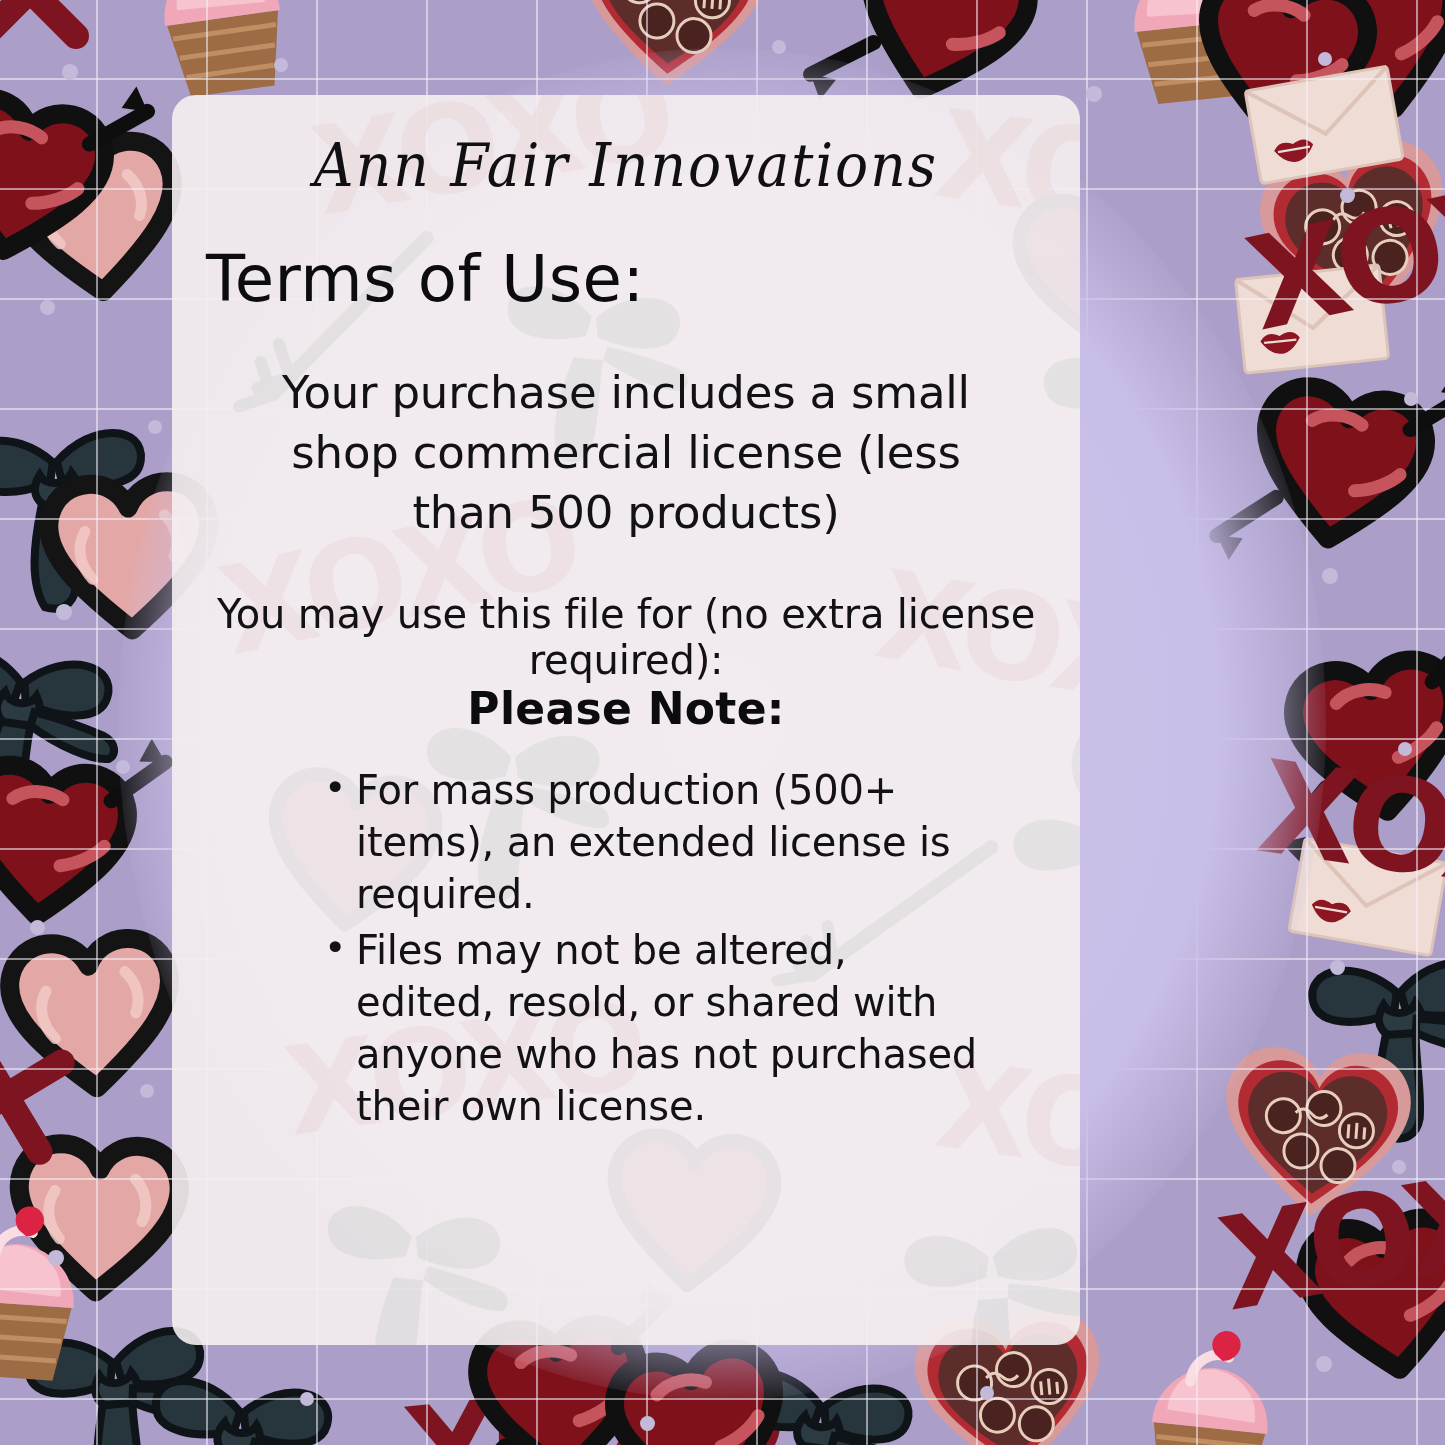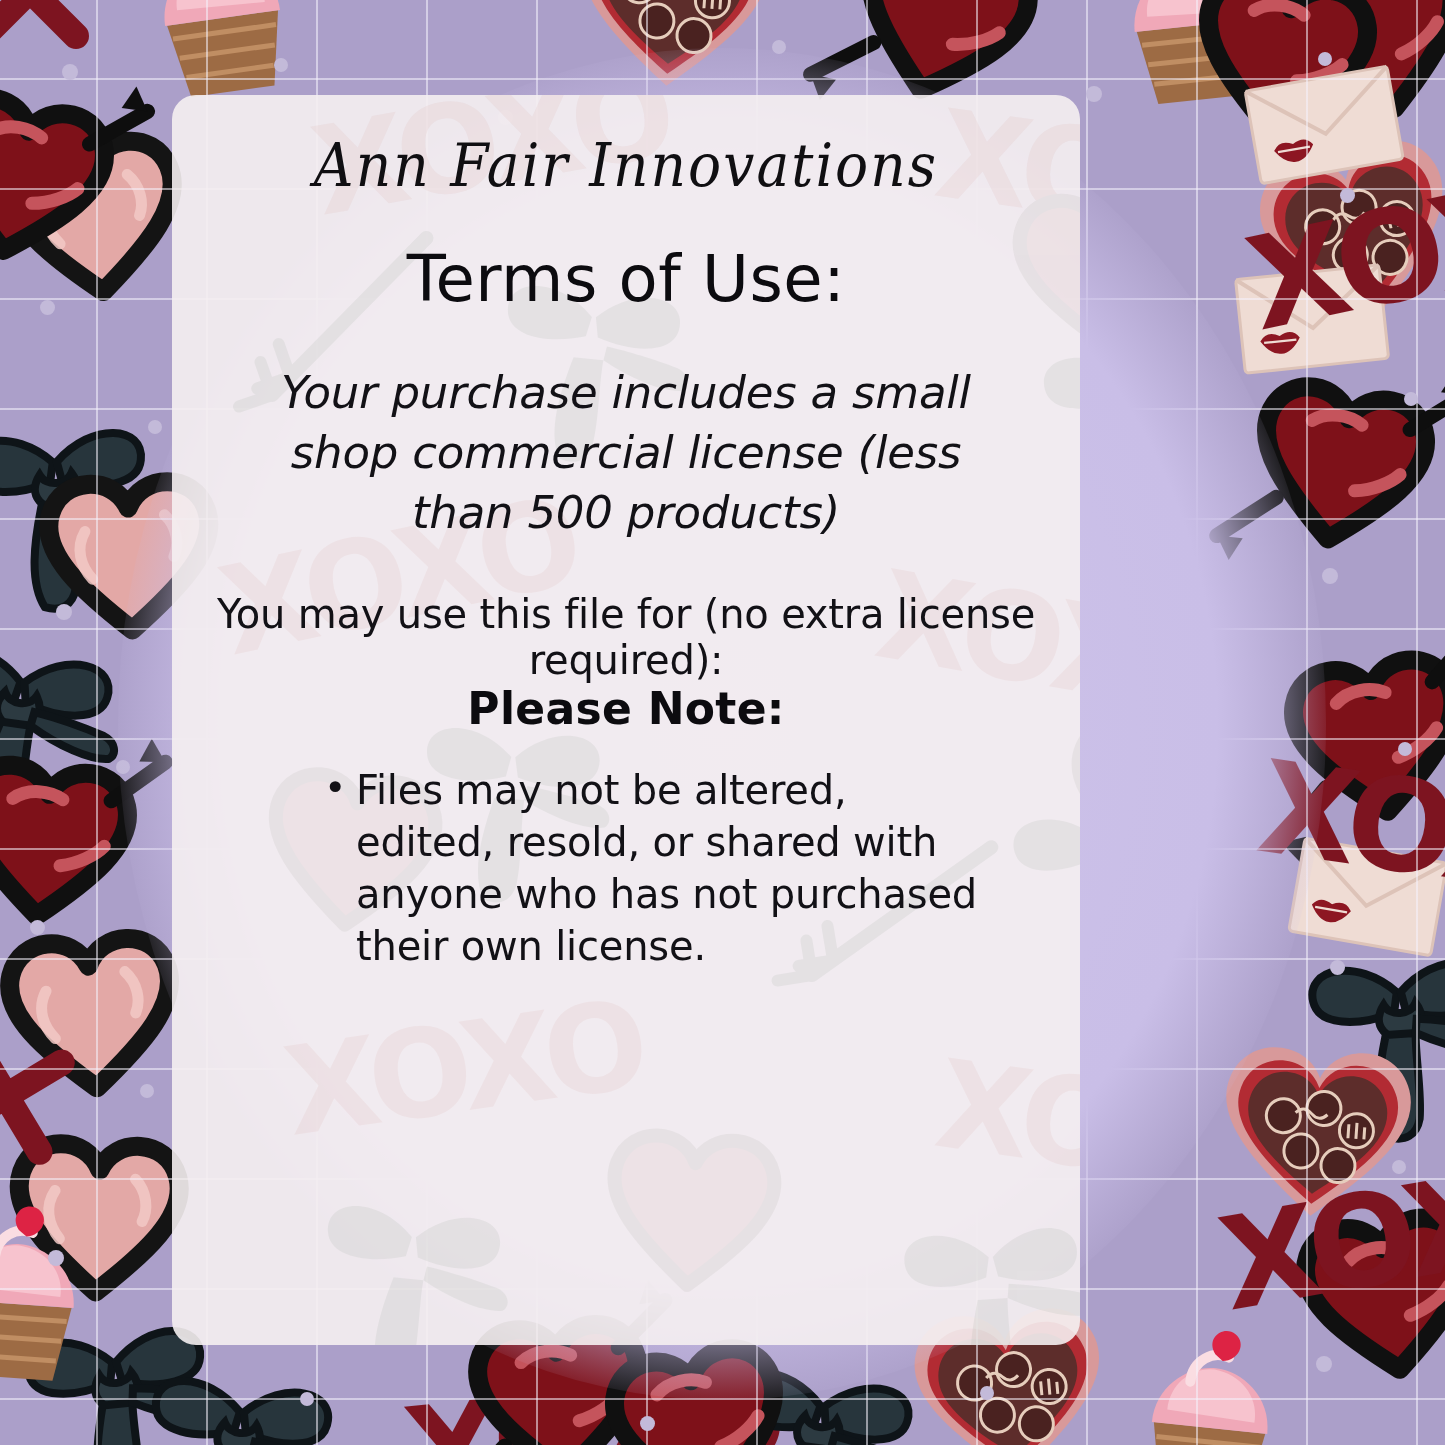--- a/index.html
+++ b/index.html
@@ -56,34 +56,32 @@
     text-align:center;
     margin-top:44px;
     color:#100f12;
     line-height:1;
     transform:scale(1.02,1.12);
   }
   .h1{
     font-family:"DejaVu Sans", sans-serif;
     font-weight:400;
     font-size:64px;
-    text-align:center;
     margin-top:54px;
     letter-spacing:.5px;
     color:#0c0b0f;
     line-height:1;
   }
   .lede{
     font-size:45px;
     line-height:1.33;
     text-align:center;
     margin:52px 30px 0 30px;
     color:#121116;
     letter-spacing:-.2px;
-    font-style:italic;
   }
   .subhead{
     font-size:40px;
     text-align:center;
     margin:48px 10px 0 10px;
     color:#121116;
     letter-spacing:-.2px;
   }
   ul.bullets{
     list-style:none;
@@ -439,18 +437,19 @@
       <div class="h1">Terms of Use:</div>
 
       <div class="lede">Your purchase includes a small shop commercial license (less than 500 products)</div>
 
       <div class="subhead">You may use this file for (no extra license required):</div>
 
 
       <div class="h2">Please Note:</div>
 
       <ul class="bullets list-b">
+        <li>For mass production (500+ items), an extended license is required.</li>
         <li>Files may not be altered, edited, resold, or shared with anyone who has not purchased their own license.</li>
       </ul>
 
     </div>
   </div>
 </div>
 
 </body></html>

